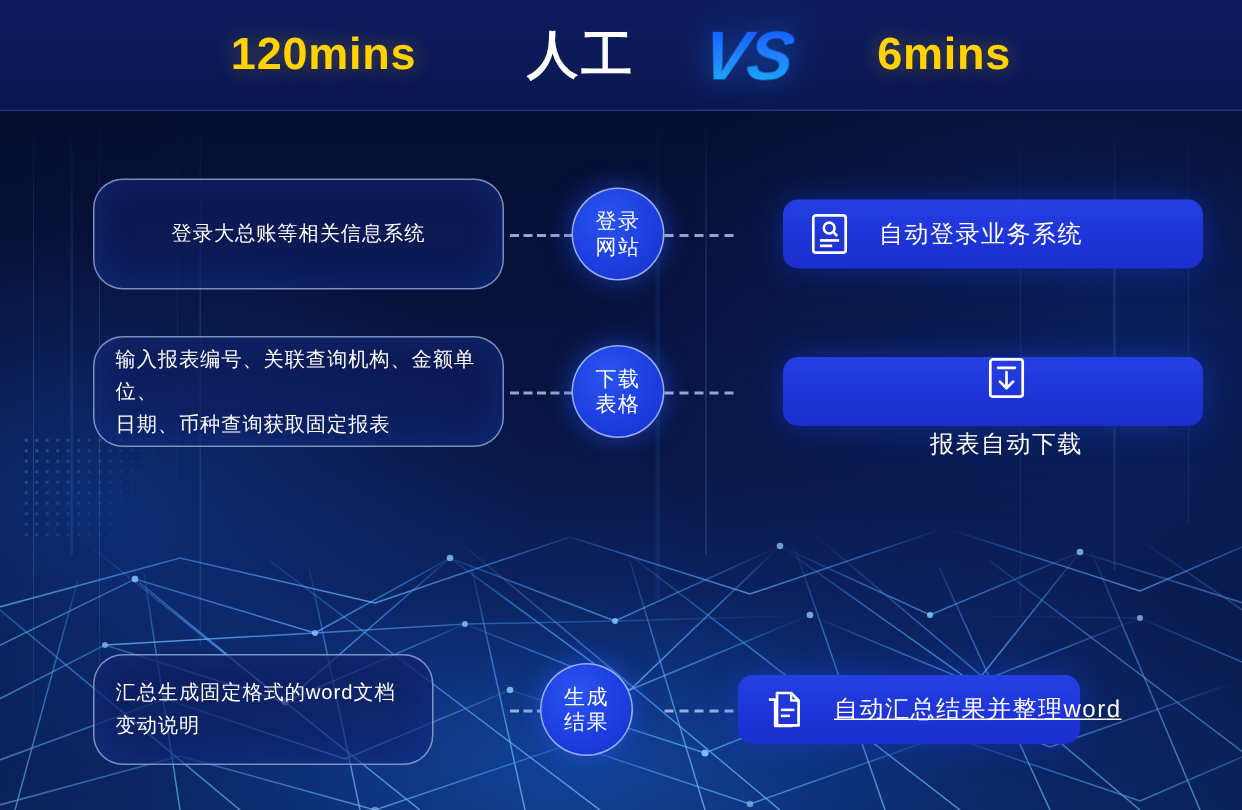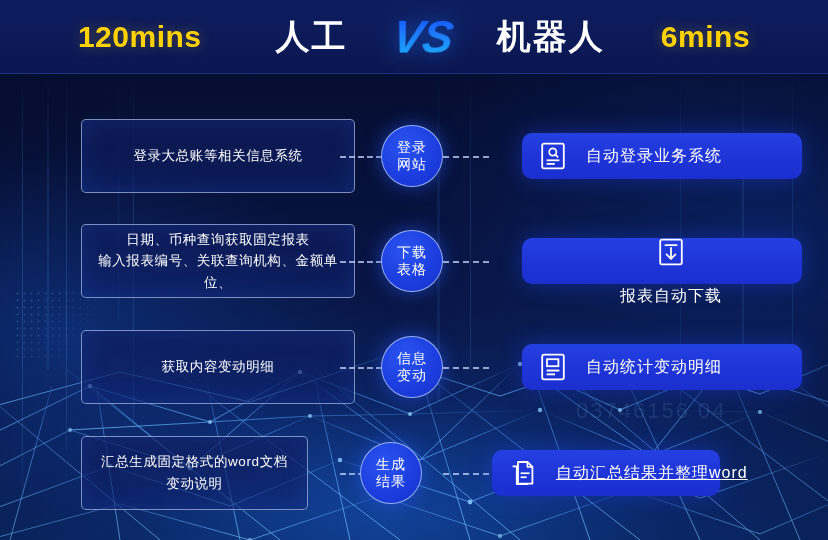--- a/index.html
+++ b/index.html
@@ -92,27 +92,26 @@
     -webkit-background-clip:text;background-clip:text;color:transparent;
     -webkit-text-fill-color:transparent;
     filter:drop-shadow(0 0 10px rgba(30,120,255,.55));
     transform:skewX(-8deg);
   }
   
   .row{position:absolute;left:0;width:828px;height:74px;}
   .manual-box{
     position:absolute;box-sizing:border-box;
     border:1.4px solid rgba(190,215,255,.62);
-    border-radius:5px;
+    border-radius:20px;
     background:linear-gradient(180deg, rgba(16,28,92,.74) 0%, rgba(14,34,108,.56) 100%);
     display:flex;align-items:center;justify-content:center;
     color:#ffffff;font-size:13.5px;letter-spacing:.6px;line-height:1.6;
-    text-align:center;
+    text-align:left;
     box-shadow:inset 0 0 24px rgba(30,80,190,.25);
-    margin-left:19px;
   }
   .manual-box .lines{padding:0 14px;}
   .dash{
     position:absolute;height:0;border-top:2px dashed rgba(205,222,255,.72);
   }
   .circle{
     position:absolute;box-sizing:border-box;
     width:62px;height:62px;border-radius:50%;
     background:radial-gradient(circle at 38% 32%, #2a54f0 0%, #1d3ee0 55%, #1530c8 100%);
     border:1.3px solid rgba(190,215,255,.75);
@@ -180,28 +179,26 @@
       <circle cx="110" cy="176" r="2.2" opacity=".9"></circle>
       <circle cx="340" cy="170" r="2.2" opacity=".85"></circle>
       <circle cx="470" cy="212" r="2.4" opacity=".9"></circle>
       <circle cx="590" cy="164" r="2.2" opacity=".85"></circle>
       <circle cx="250" cy="250" r="2.2" opacity=".7"></circle>
       <circle cx="500" cy="246" r="2.2" opacity=".7"></circle>
     </g>
   </svg>
 
   <div class="bg-vignette"></div>
-  <div class="bg-ghost-num">03746156 04</div>
 
   <div class="header">
     <div class="hdr-inner">
       <span class="hdr-time left">120mins</span>
       <span class="hdr-side l">人工</span>
       <span class="hdr-vs">VS</span>
-      <span class="hdr-side r">机器人</span>
       <span class="hdr-time right">6mins</span>
     </div>
   </div>
 
   <div class="row" style="top:119px;">
     <div class="manual-box" style="left:62px;top:0;width:274px;height:74px;">
       <div class="lines">
         <div>登录大总账等相关信息系统</div>
       </div>
     </div>
@@ -219,63 +216,41 @@
         <rect x="6.6" y="17.4" width="12.8" height="1.8" fill="#fff"></rect>
         <rect x="6.6" y="21" width="8.2" height="1.8" fill="#fff"></rect>
       </svg>
       <span class="txt">自动登录业务系统</span>
     </div>
   </div>
 
   <div class="row" style="top:224px;">
     <div class="manual-box" style="left:62px;top:0;width:274px;height:74px;">
       <div class="lines">
+        <div>输入报表编号、关联查询机构、金额单位、</div>
         <div>日期、币种查询获取固定报表</div>
-        <div>输入报表编号、关联查询机构、金额单位、</div>
       </div>
     </div>
     <div class="dash" style="left:340px;top:37px;width:42px;"></div>
     <div class="circle" style="left:381px;top:6px;">
       <span>下载</span>
       <span>表格</span>
     </div>
     <div class="dash" style="left:443px;top:37px;width:46px;"></div>
     <div class="robot-btn" style="left:490px;top:14px;width:280px;flex-direction:column;">
       <svg class="ic" viewBox="0 0 26 28">
         <rect x="2.2" y="1.6" width="21.6" height="24.8" rx="1.8" fill="none" stroke="#fff" stroke-width="1.8"></rect>
         <line x1="7.4" y1="7.2" x2="18.6" y2="7.2" stroke="#fff" stroke-width="1.8" stroke-linecap="round"></line>
         <line x1="13" y1="10" x2="13" y2="20.4" stroke="#fff" stroke-width="1.8" stroke-linecap="round"></line>
         <path d="M8.6 16.4 L13 20.8 L17.4 16.4" fill="none" stroke="#fff" stroke-width="1.8" stroke-linecap="round" stroke-linejoin="round"></path>
       </svg>
       <span class="txt">报表自动下载</span>
     </div>
   </div>
 
-  <div class="row" style="top:330px;">
-    <div class="manual-box" style="left:62px;top:0;width:274px;height:74px;">
-      <div class="lines">
-        <div>获取内容变动明细</div>
-      </div>
-    </div>
-    <div class="dash" style="left:340px;top:37px;width:42px;"></div>
-    <div class="circle" style="left:381px;top:6px;">
-      <span>信息</span>
-      <span>变动</span>
-    </div>
-    <div class="dash" style="left:443px;top:37px;width:46px;"></div>
-    <div class="robot-btn" style="left:490px;top:14px;width:280px;">
-      <svg class="ic" viewBox="0 0 26 28">
-        <rect x="2.2" y="1.6" width="21.6" height="24.8" rx="1.8" fill="none" stroke="#fff" stroke-width="1.8"></rect>
-        <rect x="7" y="6.2" width="11.4" height="7" fill="none" stroke="#fff" stroke-width="1.8"></rect>
-        <rect x="6.6" y="16.6" width="12.8" height="1.9" fill="#fff"></rect>
-        <rect x="6.6" y="20.4" width="8.4" height="1.9" fill="#fff"></rect>
-      </svg>
-      <span class="txt">自动统计变动明细</span>
-    </div>
-  </div>
 
   <div class="row" style="top:436px;">
     <div class="manual-box" style="left:62px;top:0;width:227px;height:74px;">
       <div class="lines">
         <div>汇总生成固定格式的word文档变动说明</div>
       </div>
     </div>
     <div class="dash" style="left:340px;top:37px;width:42px;"></div>
     <div class="circle" style="left:360px;top:6px;">
       <span>生成</span>

